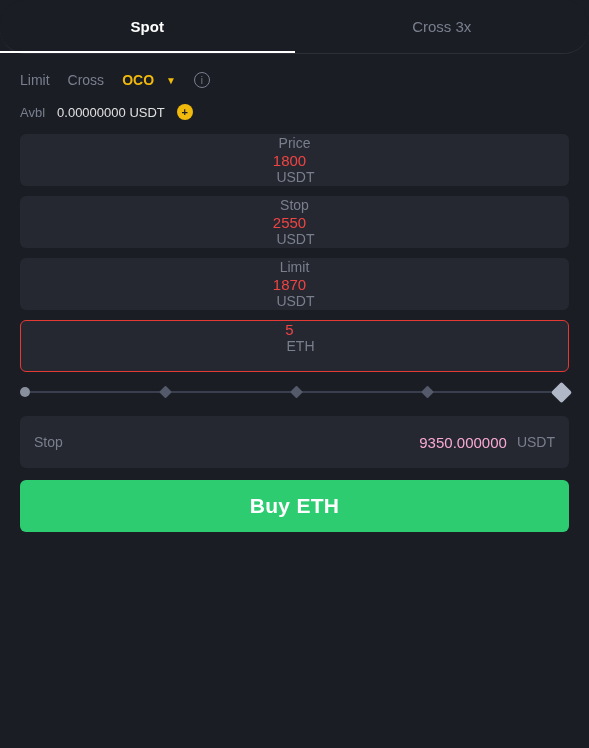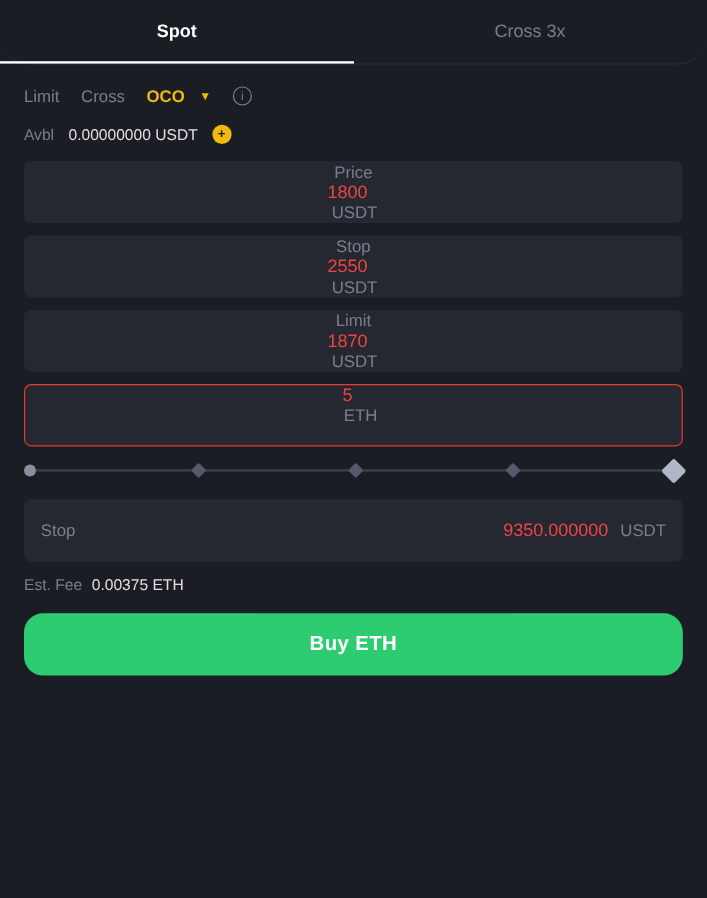--- a/index.html
+++ b/index.html
@@ -196,21 +196,21 @@
       height: 52px;
       margin-bottom: 12px;
     }
     .total-label {
       font-size: 14px;
       color: #7a7f8e;
       flex: 1;
     }
     .total-value {
       font-size: 15px;
-      color: #ef4444;
+      color: #f9a8d4;
       font-weight: 500;
       margin-right: 10px;
     }
     .total-currency {
       font-size: 14px;
       color: #7a7f8e;
     }
 
     
     .fee-row {
@@ -225,23 +225,23 @@
       color: #e0e0e0;
       font-size: 13px;
     }
 
     
     .buy-button {
       width: 100%;
       height: 52px;
       background: #2ecc71;
       border: none;
-      border-radius: 16px;
+      border-radius: 6px;
       color: #ffffff;
-      font-size: 17px;
+      font-size: 21px;
       font-weight: 700;
       cursor: pointer;
       letter-spacing: 0.3px;
     }
   </style>
 </head>
 <body>
 
 <div class="tabs">
   <div class="tab active">Spot</div>
@@ -309,23 +309,17 @@
   </div>
 
   
   <div class="total-row">
     <span class="total-label">Stop</span>
     <span class="total-value">9350.000000</span>
     <span class="total-currency">USDT</span>
   </div>
 
   
-  <div class="fee-row">
-    <span>Est. Fee</span>
-    <span class="fee-value">
-      <span>0.00375</span>&nbsp;<span>ETH</span>
-    </span>
-  </div>
 
   
   <button class="buy-button">Buy ETH</button>
 
 </div>
 
 </body></html>

